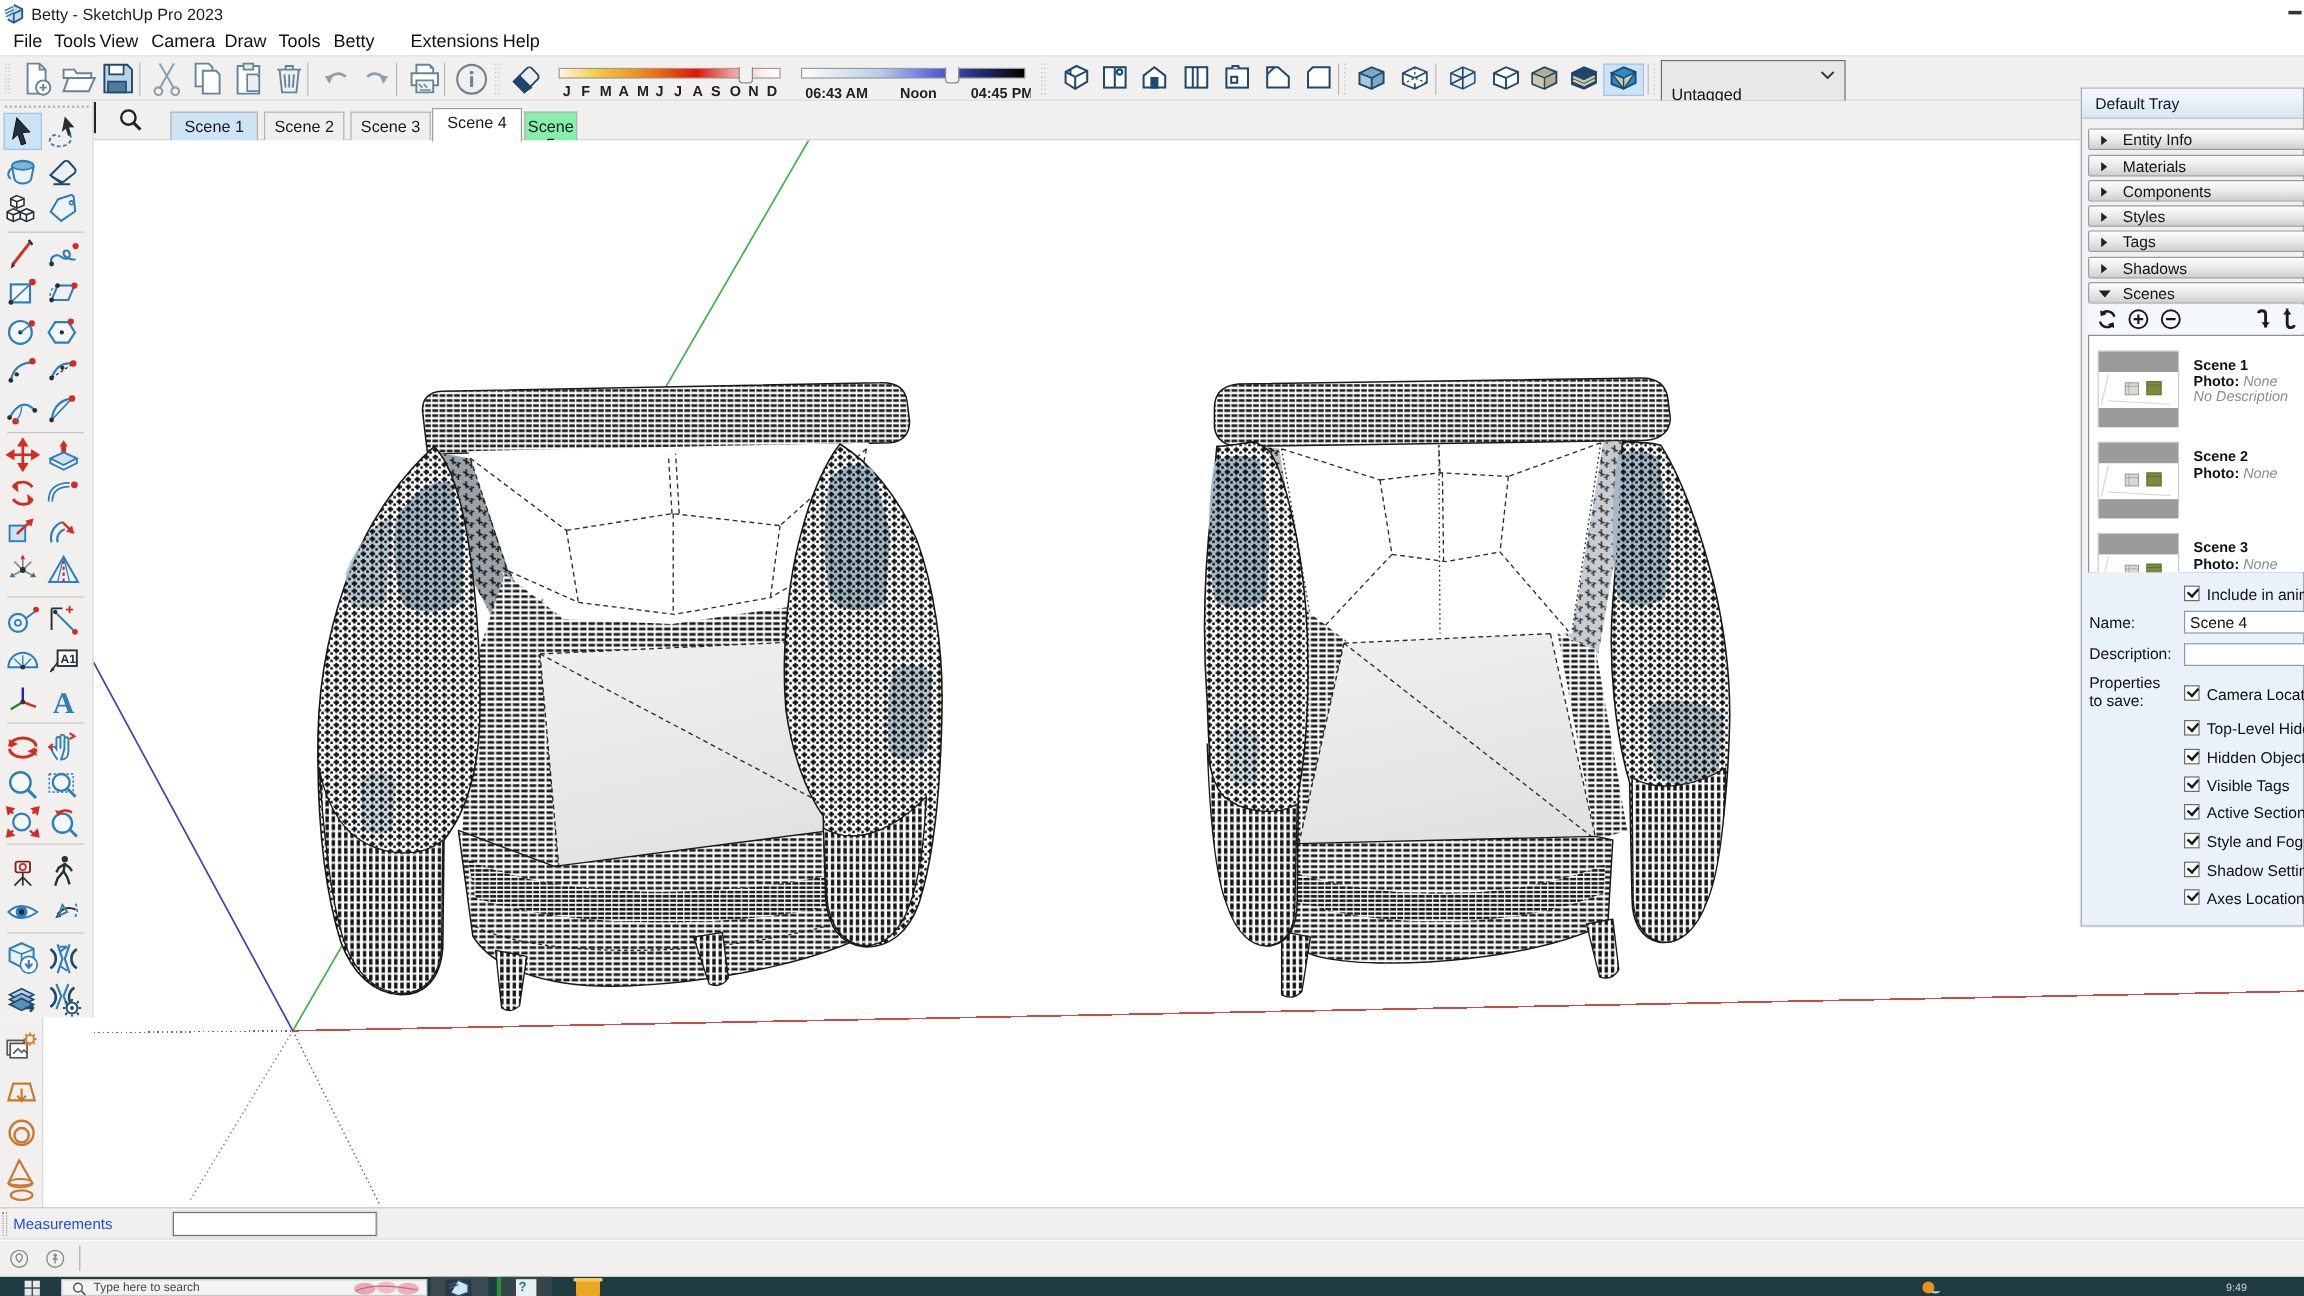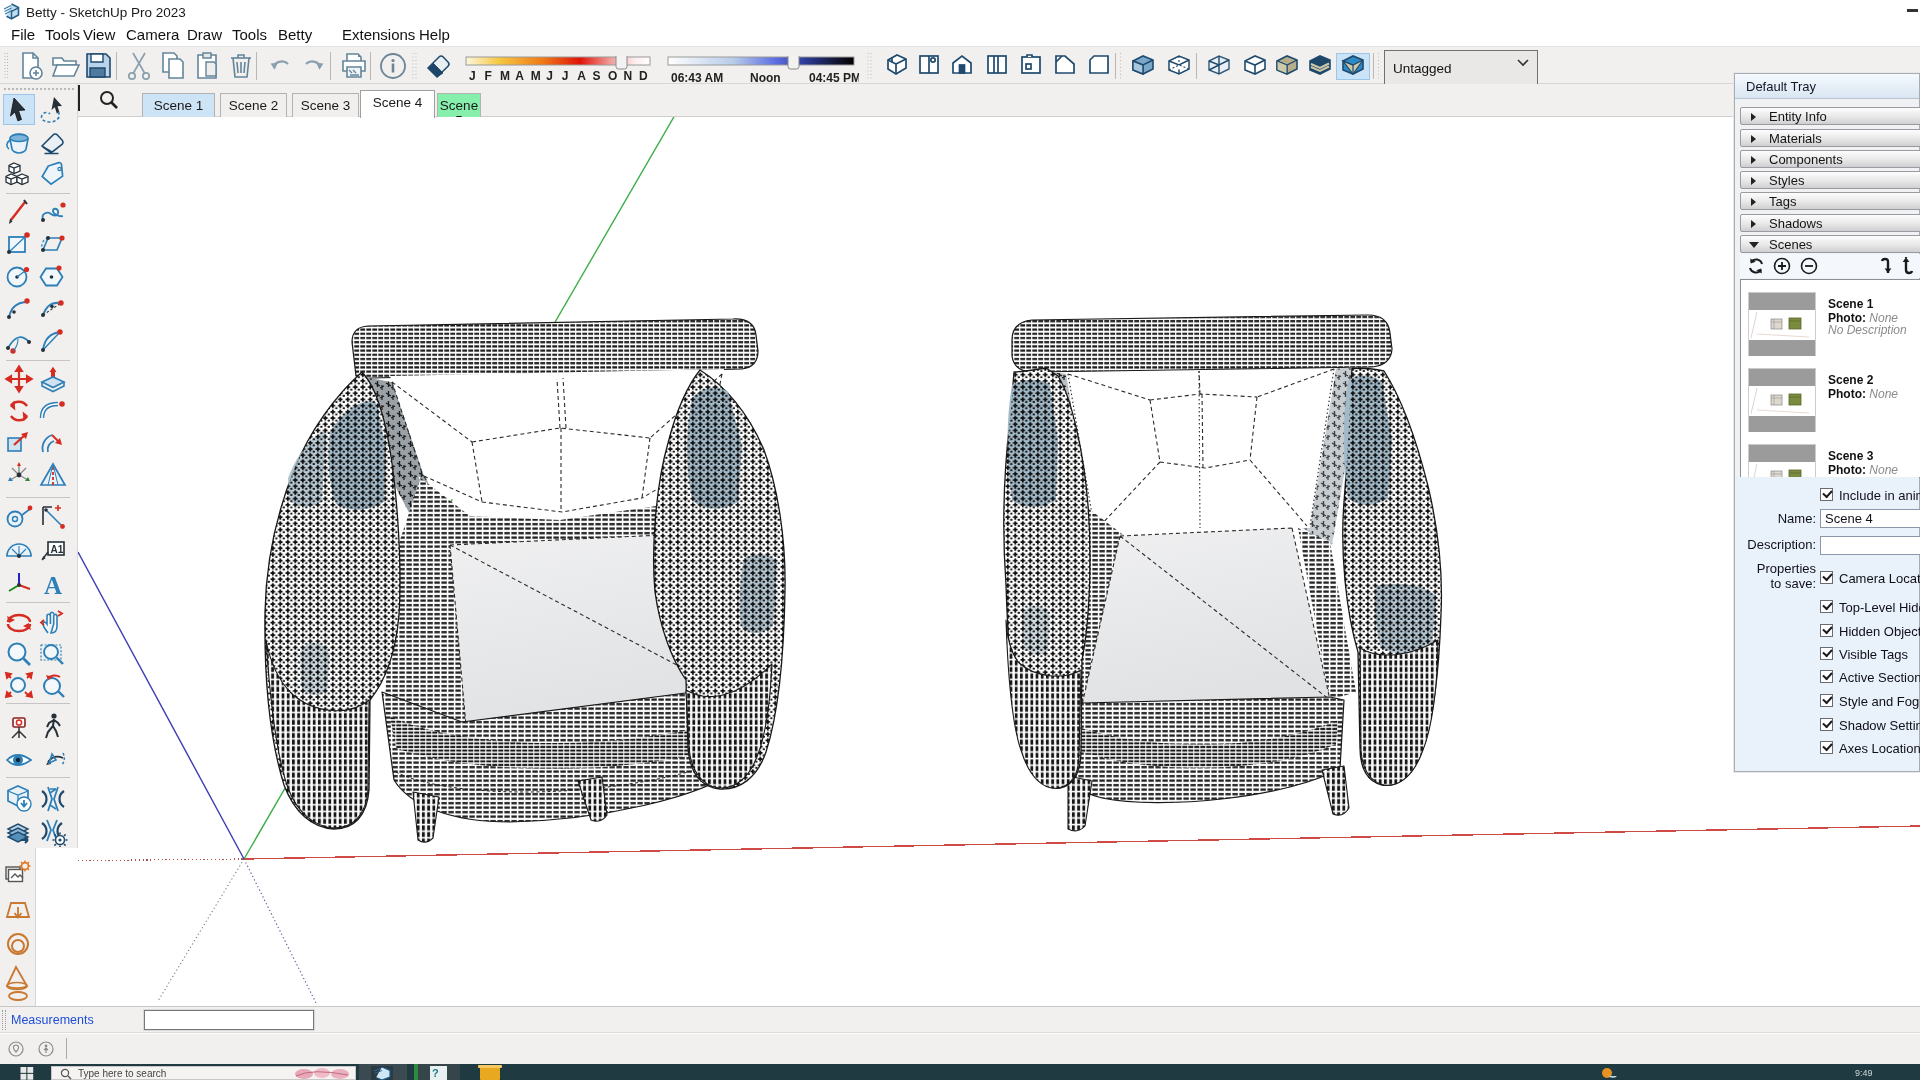--- a/index.html
+++ b/index.html
@@ -29,21 +29,21 @@
 .thumb{position:absolute;left:7px;width:68px;height:64px;background:#fff;border:1px solid #cccccc}
 .thumb .bnd{position:absolute;left:0;width:66px;background:#9b9b9b}
 .sctit{position:absolute;left:87px;font-size:12px;font-weight:bold;color:#111}
 .scsub{position:absolute;left:87px;font-size:12px;color:#111;font-weight:bold}
 .scsub i{color:#8a8a8a;font-weight:normal}
 .scdesc{position:absolute;left:87px;font-size:12px;color:#8a8a8a;font-style:italic}
 #trayform{position:absolute;left:1px;top:403px;width:183px;height:294px;background:#e9f1fa;font-size:13px;color:#101018}
 .cb{position:absolute;width:13px;height:13px;background:#fff;border:1px solid #6a6a72}
 .cb:after{content:"";position:absolute;left:2px;top:1px;width:7px;height:4px;border-left:2px solid #1a1a1a;border-bottom:2px solid #1a1a1a;transform:rotate(-48deg)}
 .cblab{position:absolute;font-size:13px;color:#101018;white-space:nowrap}
-.flab{position:absolute;font-size:13px;color:#101018;text-align:right;width:75px}
+.flab{position:absolute;font-size:13px;color:#101018;width:75px}
 .finp{position:absolute;left:84px;width:110px;height:19px;background:#fff;border:1px solid #8a98aa;font-size:13px;padding:1px 0 0 4px}
 #measbar{position:absolute;left:0;top:1006px;width:1920px;height:27px;background:#f1f0ee;border-top:1px solid #c8c7c5;border-bottom:1px solid #dddcda}
 #statusbar{position:absolute;left:0;top:1034px;width:1920px;height:30px;background:#f1f0ee}
 #taskbar{position:absolute;left:0;top:1064px;width:1920px;height:16px;background:#1f3a40}
 </style></head><body>
 
 <div id="titlebar">
  <svg class="abs" style="left:3px;top:3px" width="17" height="17" viewBox="0 0 17 17">
   <g fill="none" stroke="#2d6a94" stroke-width="1.6">
    <path d="M8.5,1 L15.5,4.5 L15.5,12 L8.5,15.8 L3.5,13.2" fill="#bfdcf0" stroke="#275e86"></path>
@@ -277,21 +277,21 @@
 <div class="abs" style="left:1336px;top:6px;width:34px;height:27px;background:#cbe3f7;border:1px solid #9cc5e8"></div>
 <svg class="abs" style="left:1340px;top:5px" width="26" height="28" viewBox="0 0 26 28">
       <path d="M3,9 L13,4 L23,8 L23,17 L13,22 L3,18 Z" fill="#2e8ac4" stroke="#1f4a6e" stroke-width="1.6"></path>
       <path d="M3,9 L13,13 L23,8 L13,22 Z" fill="#cfc9a8" stroke="#1f4a6e" stroke-width="1.2"></path>
       <path d="M13,13 L13,22 M3,9 L13,13" fill="none" stroke="#1f4a6e" stroke-width="1.2"></path>
     </svg>
 <div class="tsep" style="left:1373px;top:6px;height:26px"></div>
 <svg class="abs" style="left:1376px;top:4px" width="6" height="30">
       <path d="M2.5,2 v26" stroke="#bbb" stroke-width="1" stroke-dasharray="1 2.5"></path>
     </svg>
-<div class="abs" style="left:1384px;top:3px;width:154px;height:35px;background:#e9e8e6;border:1px solid #707070;font-size:13.5px;color:#111;padding:10px 0 0 8px">Untagged<svg class="abs" style="right:8px;top:8px" width="12" height="8">
+<div class="abs" style="left:1384px;top:3px;width:154px;height:35px;background:#e9e8e6;border:1px solid #707070;font-size:13.5px;color:#111;padding:20px 0 0 8px">Untagged<svg class="abs" style="right:8px;top:8px" width="12" height="8">
         <path d="M1,1 L6,6 L11,1" fill="none" stroke="#333" stroke-width="1.6"></path>
       </svg></div>
 </div>
 <div id="tabrow">
 <div class="abs" style="left:0px;top:1px;width:2px;height:26px;background:#222"></div>
 <svg class="abs" style="left:20px;top:5px" width="22" height="22" viewBox="0 0 22 22">
       <circle cx="9" cy="9" r="6" fill="none" stroke="#222" stroke-width="2"></circle>
       <path d="M13.5,13.5 L19,19" stroke="#222" stroke-width="2.6"></path>
     </svg>
 <div class="tab" style="left:64px;width:73px;background:#cde3f6;">Scene 1</div>

